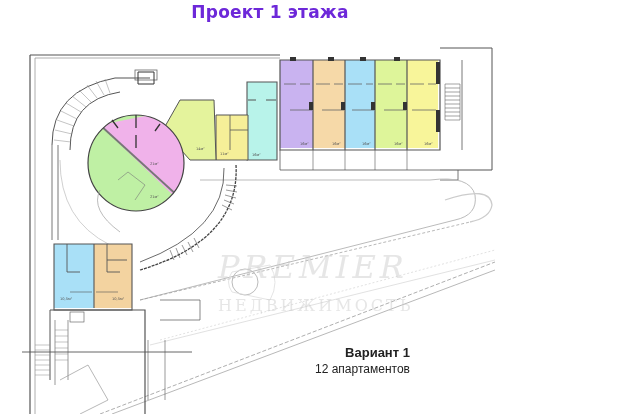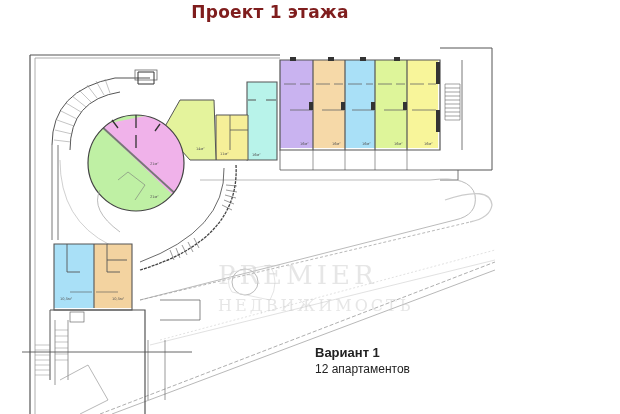--- a/index.html
+++ b/index.html
@@ -1,18 +1,18 @@
 <!DOCTYPE html>
 <html><head>
 <meta charset="utf-8">
 <style>
   html, body { margin:0; padding:0; background:#ffffff; }
   body { width:620px; height:414px; position:relative; overflow:hidden; font-family:"DejaVu Sans", sans-serif; }
-  .title { position:absolute; left:0; top:2px; width:540px; text-align:center; font-weight:bold; font-size:17px; color:#7f1d1d; letter-spacing:0.2px; }
-  .caption { position:absolute; left:315px; top:344px; font-size:12px; color:#222; line-height:17px; font-family:"Liberation Sans", sans-serif; }
+  .title { position:absolute; left:0; top:2px; width:540px; text-align:center; font-weight:bold; font-size:17px; color:#6d28d9; letter-spacing:0.2px; }
+  .caption { position:absolute; left:315px; top:344px; font-size:12px; color:#222; line-height:17px; font-family:"Liberation Sans", sans-serif;text-align:right; }
   .caption .v { font-weight:bold; font-size:13px; }
   .plan { position:absolute; left:0; top:0; width:620px; height:414px; }
   .unit-label { font-size:3.6px; fill:#555; font-family:"DejaVu Sans", sans-serif; }
   .wm { position:absolute; font-family:"DejaVu Serif", serif; color:rgba(200,200,200,0.45); letter-spacing:4px; }
 </style>
 </head>
 <body>
 
 <div class="title">Проект 1 этажа</div>
 
@@ -153,19 +153,19 @@
     <path d="M55 330 H68 M55 336 H68 M55 342 H68 M55 348 H68 M55 354 H68 M55 360 H68" stroke="#888" stroke-width="0.5"></path>
     <path d="M35 345 H50 M35 350 H50 M35 355 H50 M35 360 H50 M35 365 H50 M35 370 H50 M35 375 H50" stroke="#888" stroke-width="0.5"></path>
     <path d="M22 352 H192" stroke-width="0.9"></path>
     <path d="M60 380 L88 365 L108 400 L80 414" stroke="#999" stroke-width="0.7"></path>
     <path d="M148 340 V400 M165 340 V400" stroke-width="0.6"></path>
     <path d="M160 300 H200 V320 H160" stroke-width="0.7"></path>
     <rect x="70" y="312" width="14" height="10" stroke-width="0.6"></rect>
   </g>
 </svg>
 
-<div class="wm" style="left:218px; top:260px; font-size:26px;">PREMIER</div>
+<div class="wm" style="left:218px; top:248px; font-size:32px;font-style:italic;">PREMIER</div>
 <div class="wm" style="left:218px; top:296px; font-size:16px; letter-spacing:3px;">НЕДВИЖИМОСТЬ</div>
 
 <div class="caption">
   <div class="v">Вариант 1</div>
   <div>12 апартаментов</div>
 </div>
 
 </body></html>

